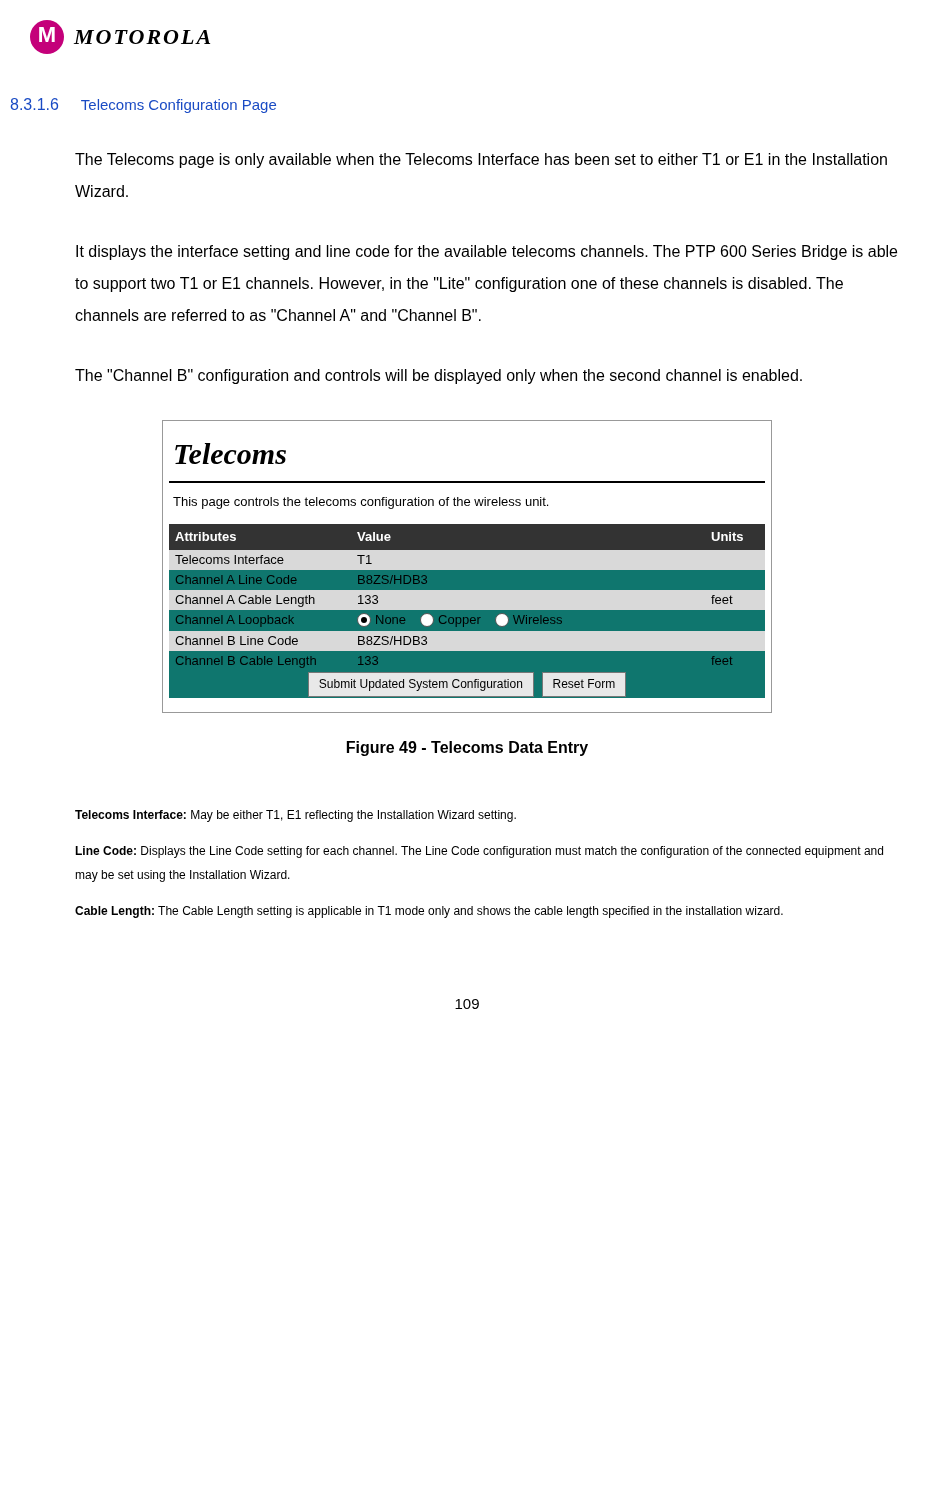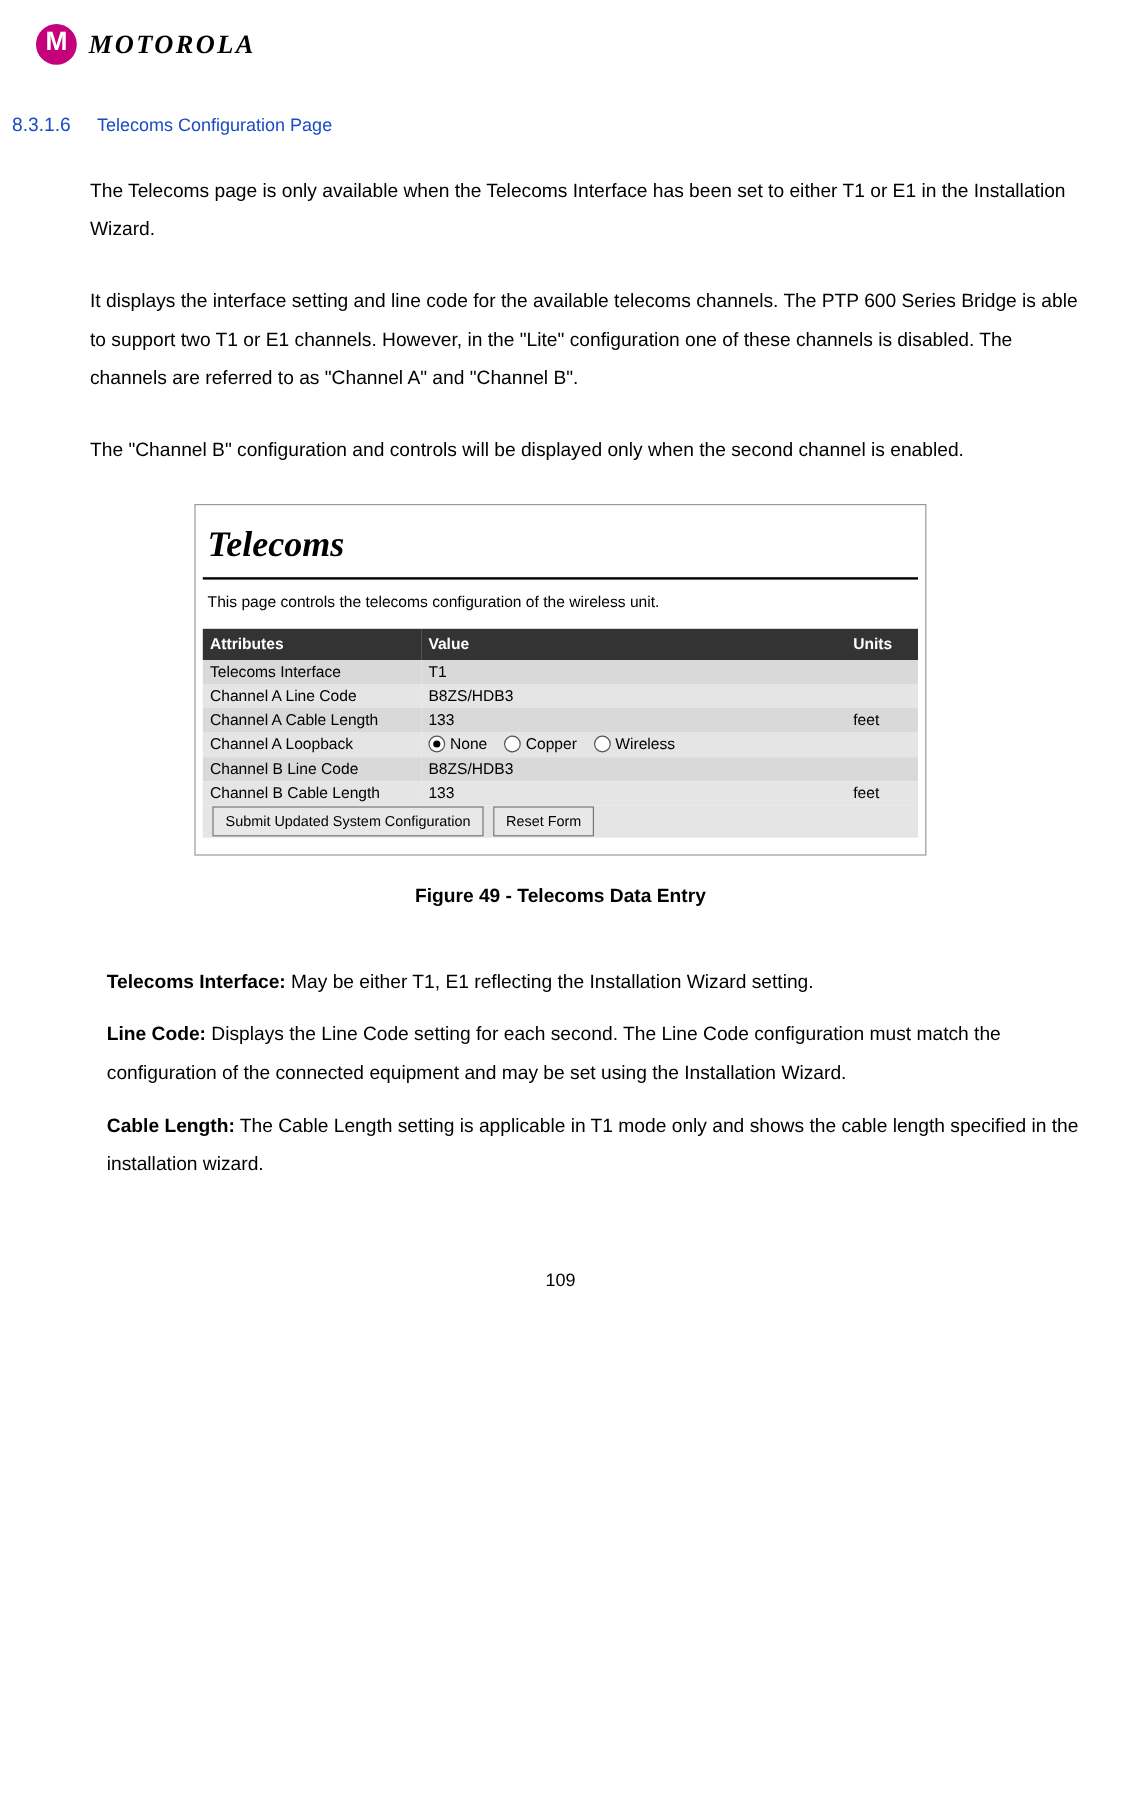--- a/index.html
+++ b/index.html
@@ -89,58 +89,59 @@
     color: #fff;
     text-align: left;
     font-weight: bold;
     padding: 4px 6px;
   }
   table.cfg td {
     padding: 1px 6px;
     background: #d9d9d9;
   }
   table.cfg tr.alt td {
-    background: #e5e5e5;
+    background: #0f766e;
   }
   table.cfg td.attr { width: 170px; }
   table.cfg th.units, table.cfg td.units { width: 48px; }
   .radio-group { display: flex; align-items: center; gap: 14px; }
   .radio-item { display: flex; align-items: center; gap: 4px; font-size: 13px;}
   .radio-circle {
     width: 12px; height: 12px; border: 1px solid #555; border-radius: 50%;
     background: #fff; position: relative; display:inline-block;
   }
   .radio-circle.sel::after {
     content:""; position:absolute; left:3px; top:3px; width:6px; height:6px;
     background:#000; border-radius:50%;
   }
   .btn-row td {
+    text-align: center;
     padding: 6px 4px;
   }
   .btn {
     display:inline-block;
     border: 1px solid #777;
     background: #e8e8e8;
     font-size: 12px;
     padding: 3px 10px;
     margin: 0 2px;
     font-family: inherit;
   }
   .caption {
     text-align: center;
     font-weight: bold;
     font-size: 16px;
     margin-top: 24px;
     margin-bottom: 44px;
   }
   .def-block {
-    margin-left: 59px;
+    margin-left: 45px;
     margin-right: 5px;
     line-height: 2.0;
-    font-size: 16px;
+    font-size: 12px;
     margin-bottom: 12px;
   }
   .def-block b { font-weight: bold; }
   .pagenum {
     text-align: center;
     font-size: 15px;
     margin-top: 70px;
   }
 </style>
 </head>
@@ -224,19 +225,19 @@
   </tbody>
     </table>
 </div>
 
 <div class="caption">Figure 49 - Telecoms Data Entry</div>
 
 <div class="def-block">
   <b>Telecoms Interface:</b><span> May be either T1, E1 reflecting the Installation Wizard setting.</span>
 </div>
 <div class="def-block">
-  <b>Line Code:</b><span> Displays the Line Code setting for each second. The Line Code configuration must match the configuration of the connected equipment and may be set using the Installation Wizard.</span>
+  <b>Line Code:</b><span> Displays the Line Code setting for each channel. The Line Code configuration must match the configuration of the connected equipment and may be set using the Installation Wizard.</span>
 </div>
 <div class="def-block">
   <b>Cable Length:</b><span> The Cable Length setting is applicable in T1 mode only and shows the cable length specified in the installation wizard.</span>
 </div>
 
 <div class="pagenum">109</div>
 
 </body></html>

